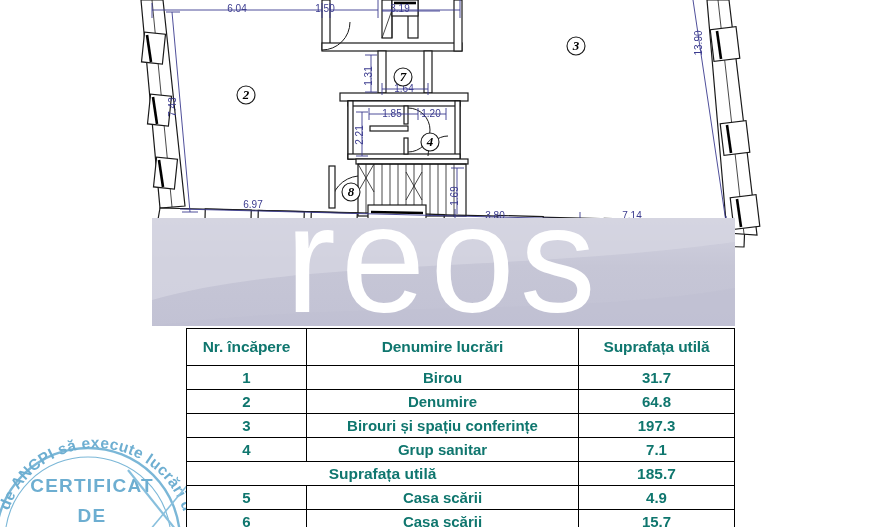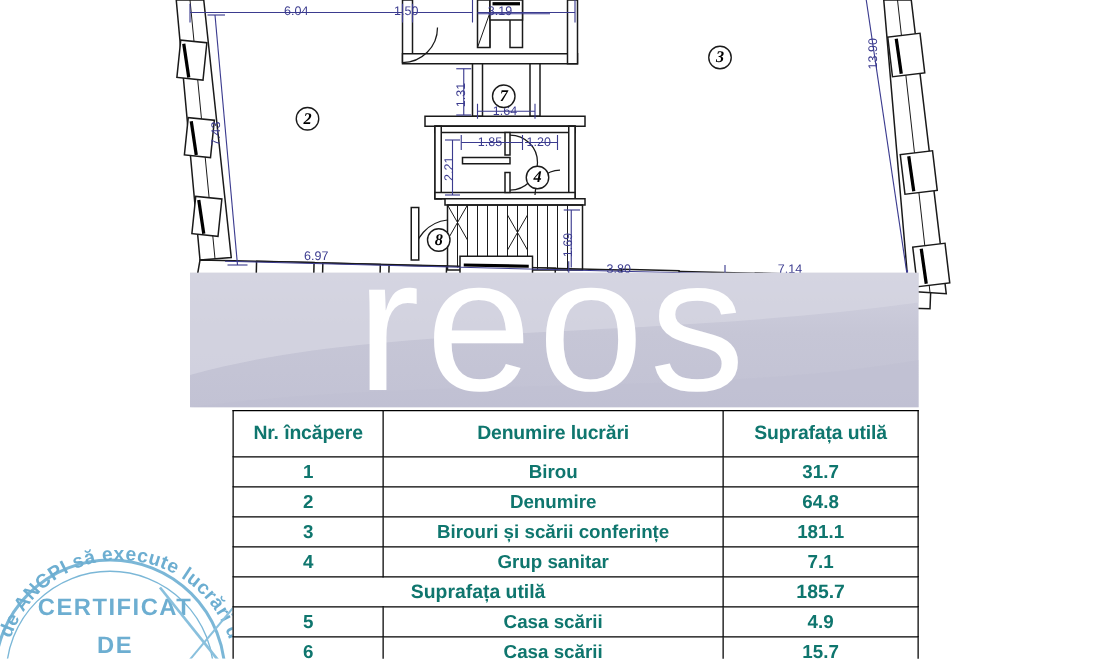--- a/index.html
+++ b/index.html
@@ -378,22 +378,22 @@
             <td class="name">Birou</td>
             <td class="area">31.7</td>
           </tr>
           <tr>
             <td class="num">2</td>
             <td class="name">Denumire</td>
             <td class="area">64.8</td>
           </tr>
           <tr>
             <td class="num">3</td>
-            <td class="name">Birouri și scării conferințe</td>
-            <td class="area">181.1</td>
+            <td class="name">Birouri și spațiu conferințe</td>
+            <td class="area">197.3</td>
           </tr>
           <tr>
             <td class="num">4</td>
             <td class="name">Grup sanitar</td>
             <td class="area">7.1</td>
           </tr>
           <tr class="total">
             <td colspan="2">Suprafața utilă</td>
             <td>185.7</td>
           </tr>

